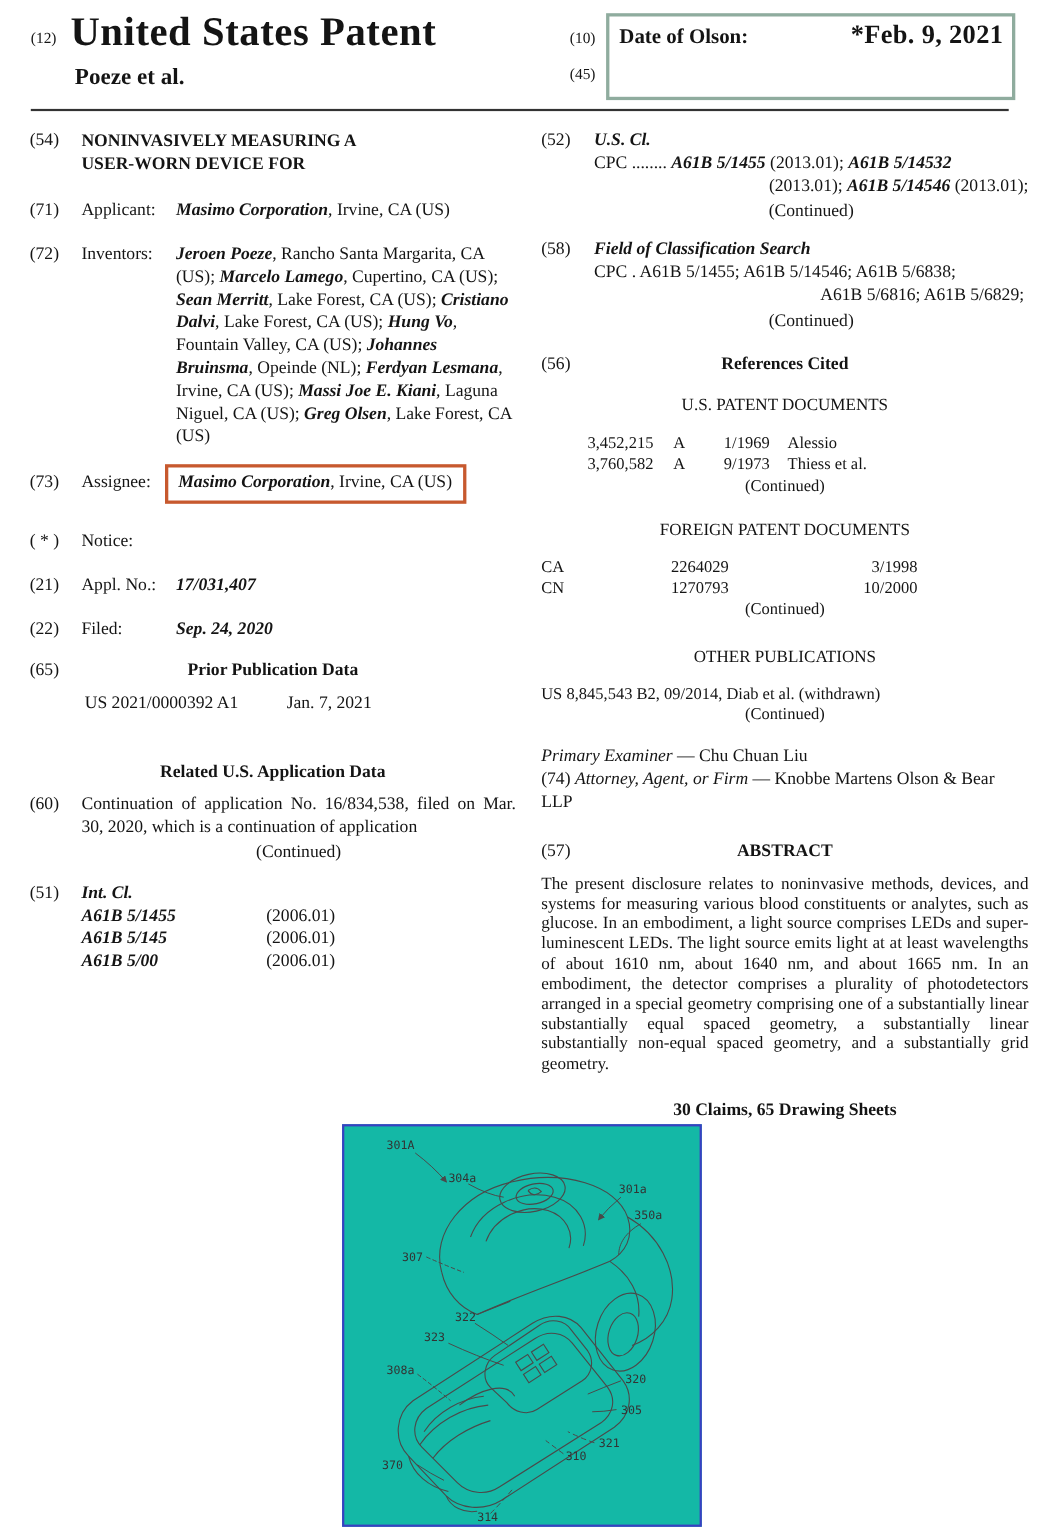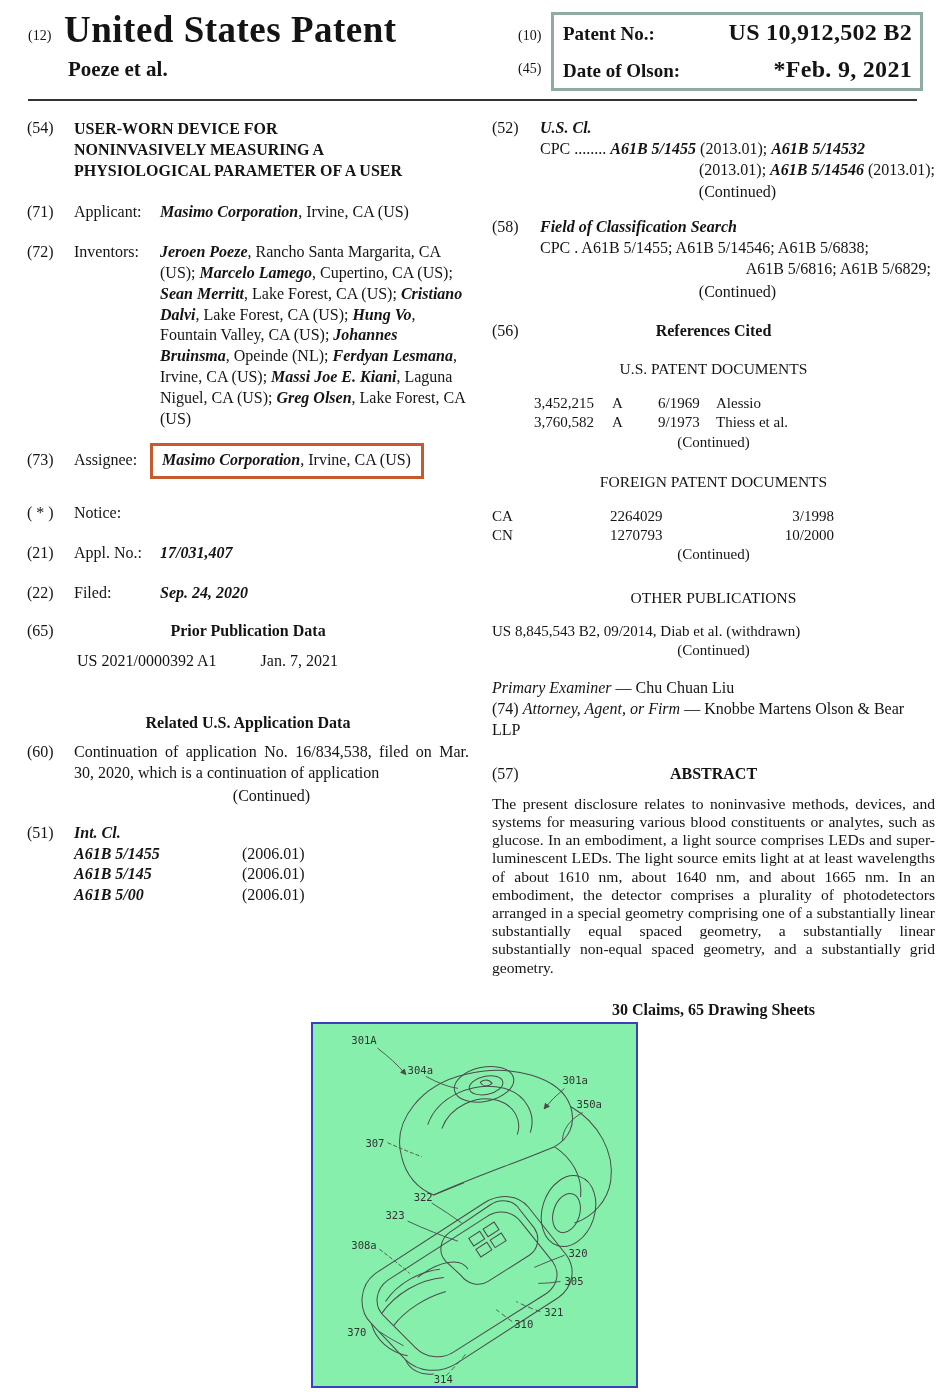--- a/index.html
+++ b/index.html
@@ -62,55 +62,50 @@
   .otherpub  { font-size:15px; margin-top:2px; }
 
   .examiner-line { margin-top:10px; line-height:1.35; }
   .abstract-head { text-align:center; font-weight:bold; margin-bottom:12px; }
   .abstract-text { text-align:justify; font-size:15.6px; line-height:1.17; }
   .claims-line { text-align:center; font-weight:bold; margin-top:24px; }
 
   
   .fig-box {
     position:absolute; left:311px; top:1022px; width:327px; height:366px;
-    border:2.5px solid #3a3fc2; box-sizing:border-box; background:#86efac;
+    border:2.5px solid #3a3fc2; box-sizing:border-box; background:#14b8a6;
   }
   .fig-box svg { width:100%; height:100%; display:block; }
 </style>
 </head>
 <body>
 
 <div>
   <span class="h-num12">(12)</span>
   <span class="h-title">United States Patent</span>
   <span class="h-authors">Poeze et al.</span>
 
   <span class="h-num10">(10)</span>
   <span class="h-num45">(45)</span>
   <div class="h-box" style="border-color: rgb(143, 172, 158);">
     <div class="h-box-row">
-      <span class="h-box-label">Patent No.:</span>
-      <span class="h-box-value">US 10,912,502 B2</span>
-    </div>
-    <div class="h-box-row">
       <span class="h-box-label">Date of Olson:</span>
       <span class="h-box-value">*Feb. 9, 2021</span>
     </div>
   </div>
   <div class="h-rule"></div>
 </div>
 
 <div class="col-left">
 
   <div class="item two" style="margin-bottom:21px">
     <span>(54)</span>
     <span class="content">
+      <div class="title-line">NONINVASIVELY MEASURING A</div>
       <div class="title-line">USER-WORN DEVICE FOR</div>
-      <div class="title-line">NONINVASIVELY MEASURING A</div>
-      <div class="title-line">PHYSIOLOGICAL PARAMETER OF A USER</div>
     </span>
   </div>
 
   <div class="item">
     <span>(71)</span>
     <span>Applicant:</span>
     <span class="content"><span class="b">Masimo Corporation</span><span>, Irvine, CA (US)</span></span>
   </div>
 
   <div class="item" style="margin-bottom:21px">
@@ -206,21 +201,21 @@
   </div>
 
   <div class="sec" style="margin-top:20px">
     <span class="sec-num">(56)</span>
     <div class="sec-head">References Cited</div>
 
     <div class="caps-head" style="margin-top:20px">U.S. PATENT DOCUMENTS</div>
     <div class="usdoc-row">
       <span>3,452,215</span>
       <span>A</span>
-      <span>6/1969</span>
+      <span>1/1969</span>
       <span>Alessio</span>
     </div>
     <div class="usdoc-row">
       <span>3,760,582</span>
       <span>A</span>
       <span>9/1973</span>
       <span>Thiess et al.</span>
     </div>
     <div class="center-line" style="font-size:15px">(Continued)</div>
 

